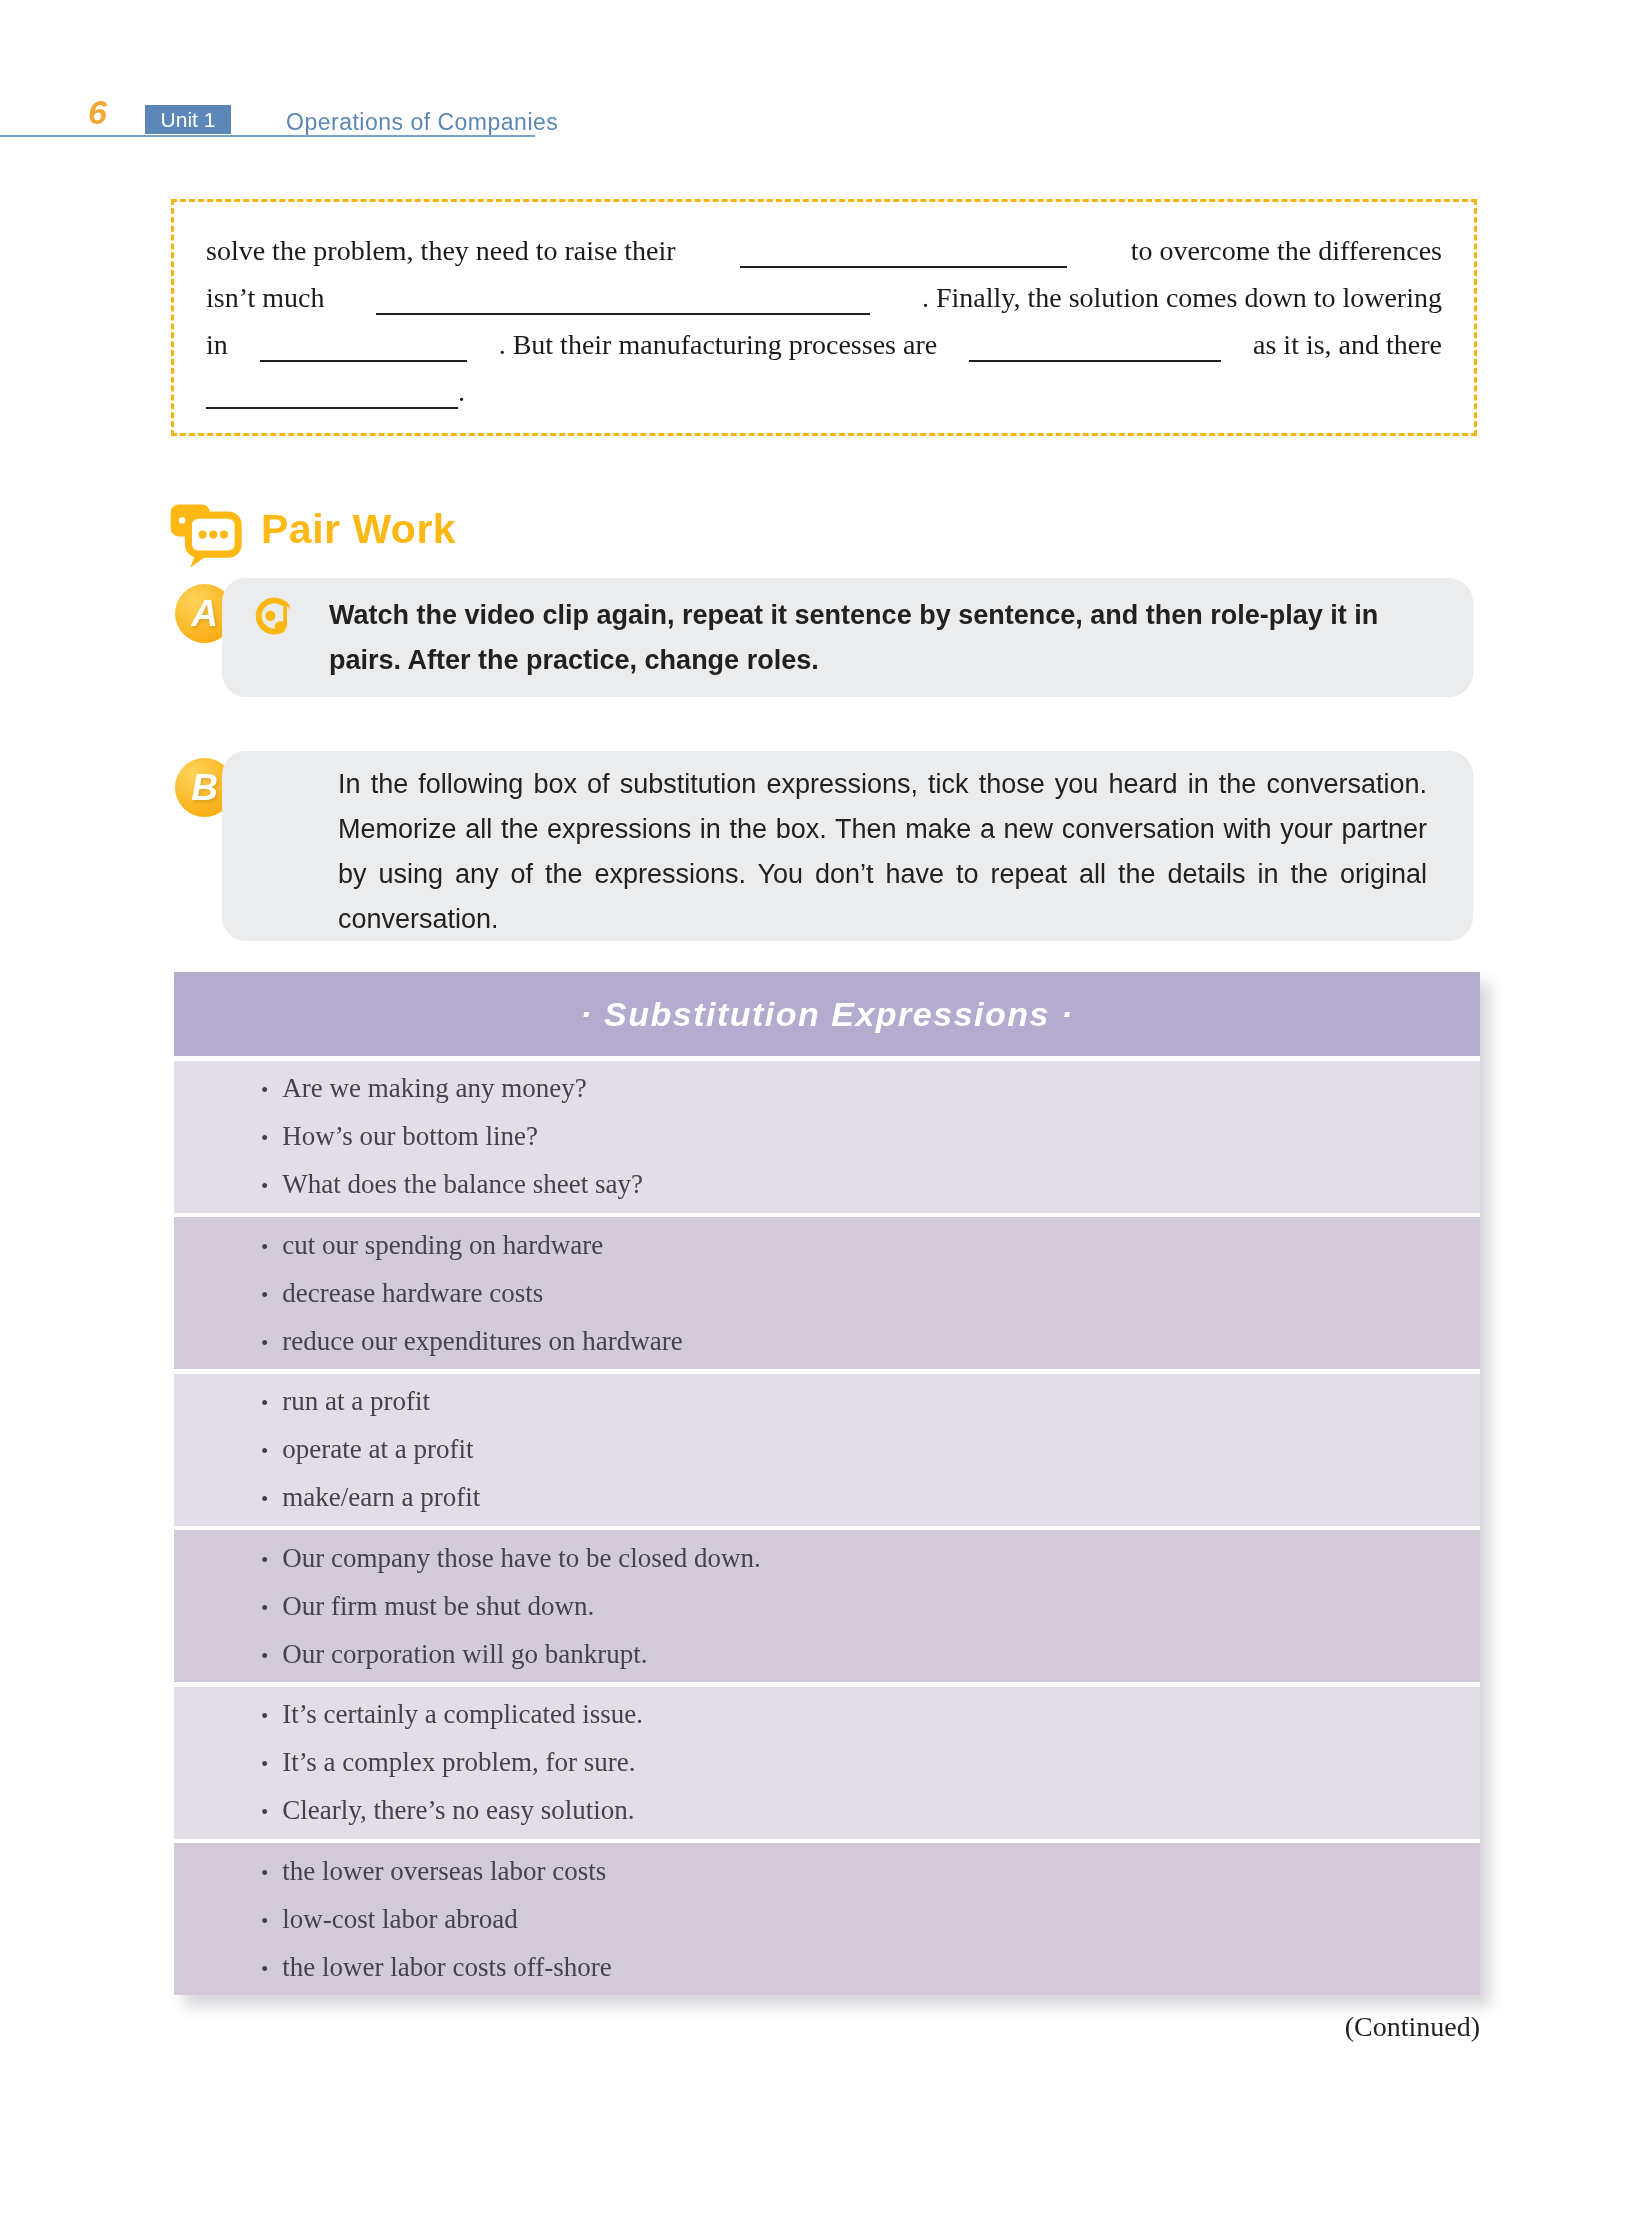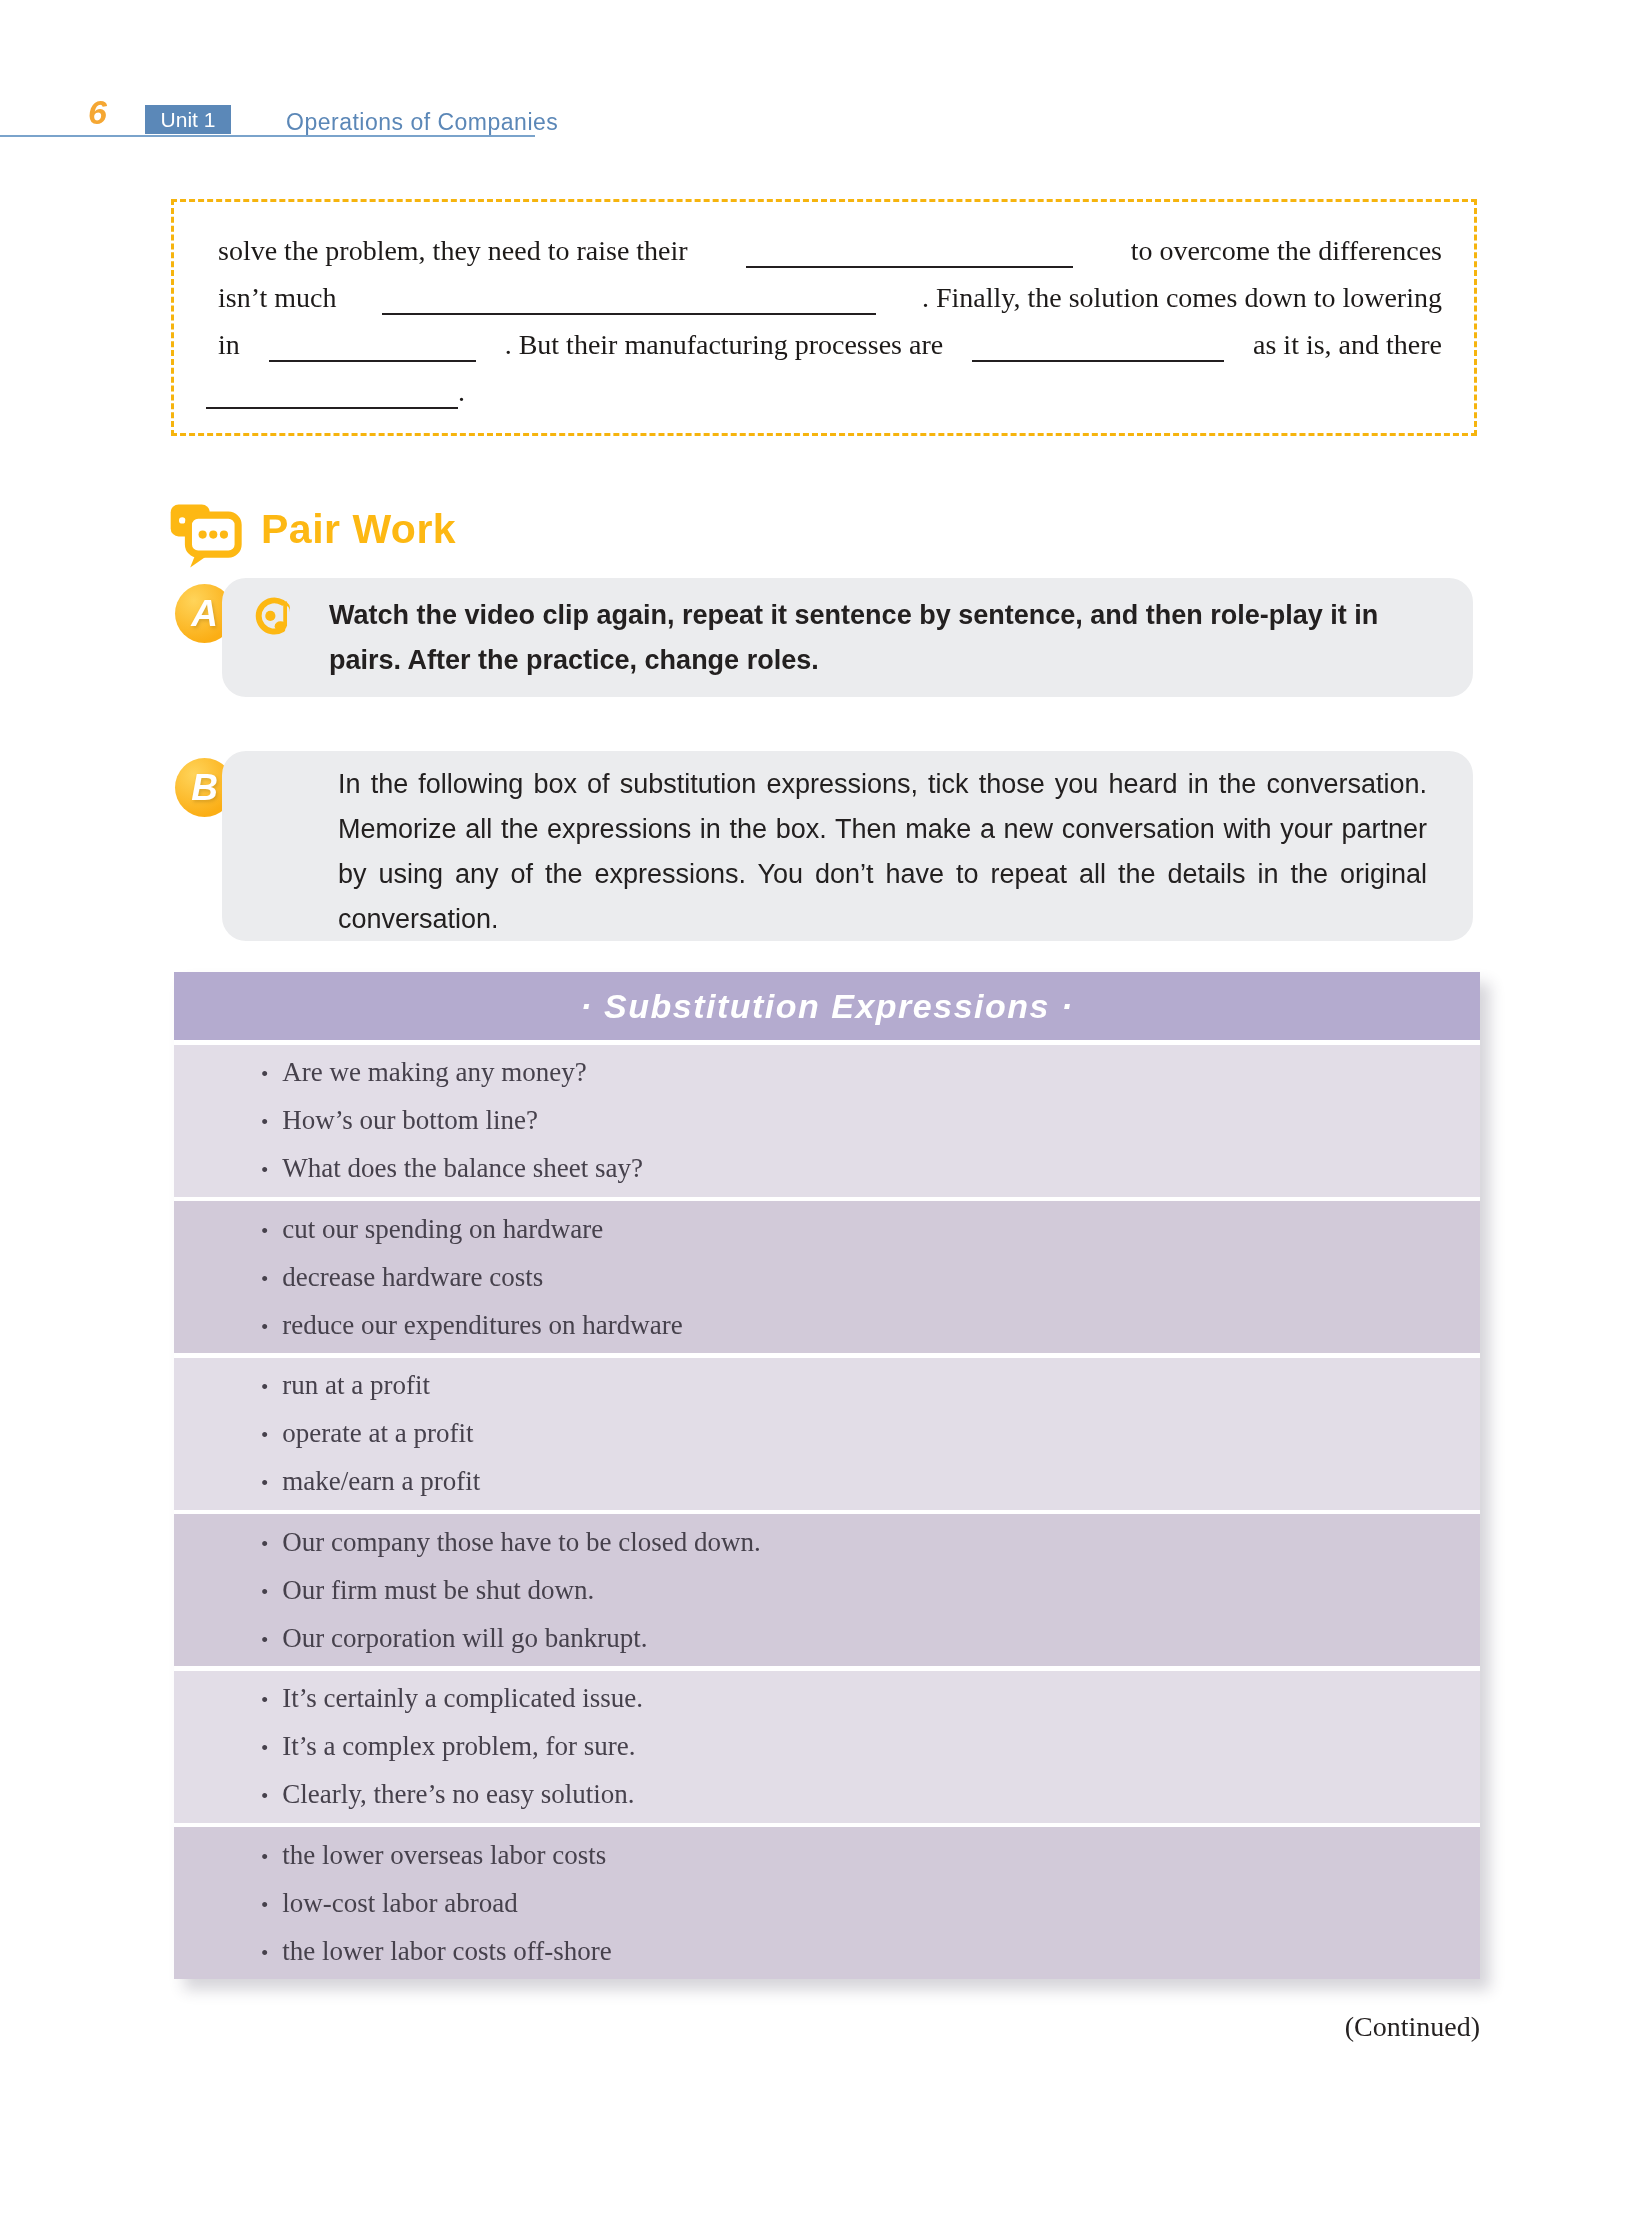--- a/index.html
+++ b/index.html
@@ -27,21 +27,21 @@
   }
 
   
   .fill-box {
     position:absolute; left:171px; top:199px; width:1306px; height:237px;
     border:3px dashed #F6B40E; box-sizing:border-box;
     padding:25px 32px 0 32px;
     font-family:"Liberation Serif", serif; font-size:28px; color:#1d1a19;
   }
   .fill-line { display:flex; align-items:baseline; line-height:47px; white-space:nowrap; }
-  .fill-line.full { justify-content:space-between;margin-left:12px; }
+  .fill-line.full { justify-content:space-between; }
   .blank {
     border-bottom:2.5px solid #231F20; height:6px; align-self:flex-end;
     margin-bottom:6px; flex:0 0 auto;
   }
   .w650{width:327px} .w410{width:207px} .w500{width:252px} .w980{width:494px}
 
   
   .pw-icon { position:absolute; left:166px; top:500px; width:91px; height:71px; }
   .pw-heading {
     position:absolute; left:261px; top:506px;
@@ -66,21 +66,21 @@
   .badge-a { left:175px; top:584px; }
   .badge-b { left:175px; top:758px; }
   .media-icon { position:absolute; left:251px; top:595px; width:43px; height:43px; }
 
   
   .expr-table {
     position:absolute; left:174px; top:972px; width:1306px;
     box-shadow:10px 11px 14px rgba(50,45,70,0.20);
   }
   .expr-header {
-    height:68px; background:#B4ABCF;
+    height:84px; background:#B4ABCF;
     display:flex; align-items:center; justify-content:center;
     color:#ffffff; font-size:34px; font-weight:bold; font-style:italic;
     letter-spacing:1.5px;
   }
   .expr-row {
     height:152px; margin-top:4.5px; box-sizing:border-box;
     display:flex; flex-direction:column; justify-content:center; gap:17px;
     padding-left:87px;
     font-family:"Liberation Serif", serif; font-size:27px; color:#46414C;
   }

